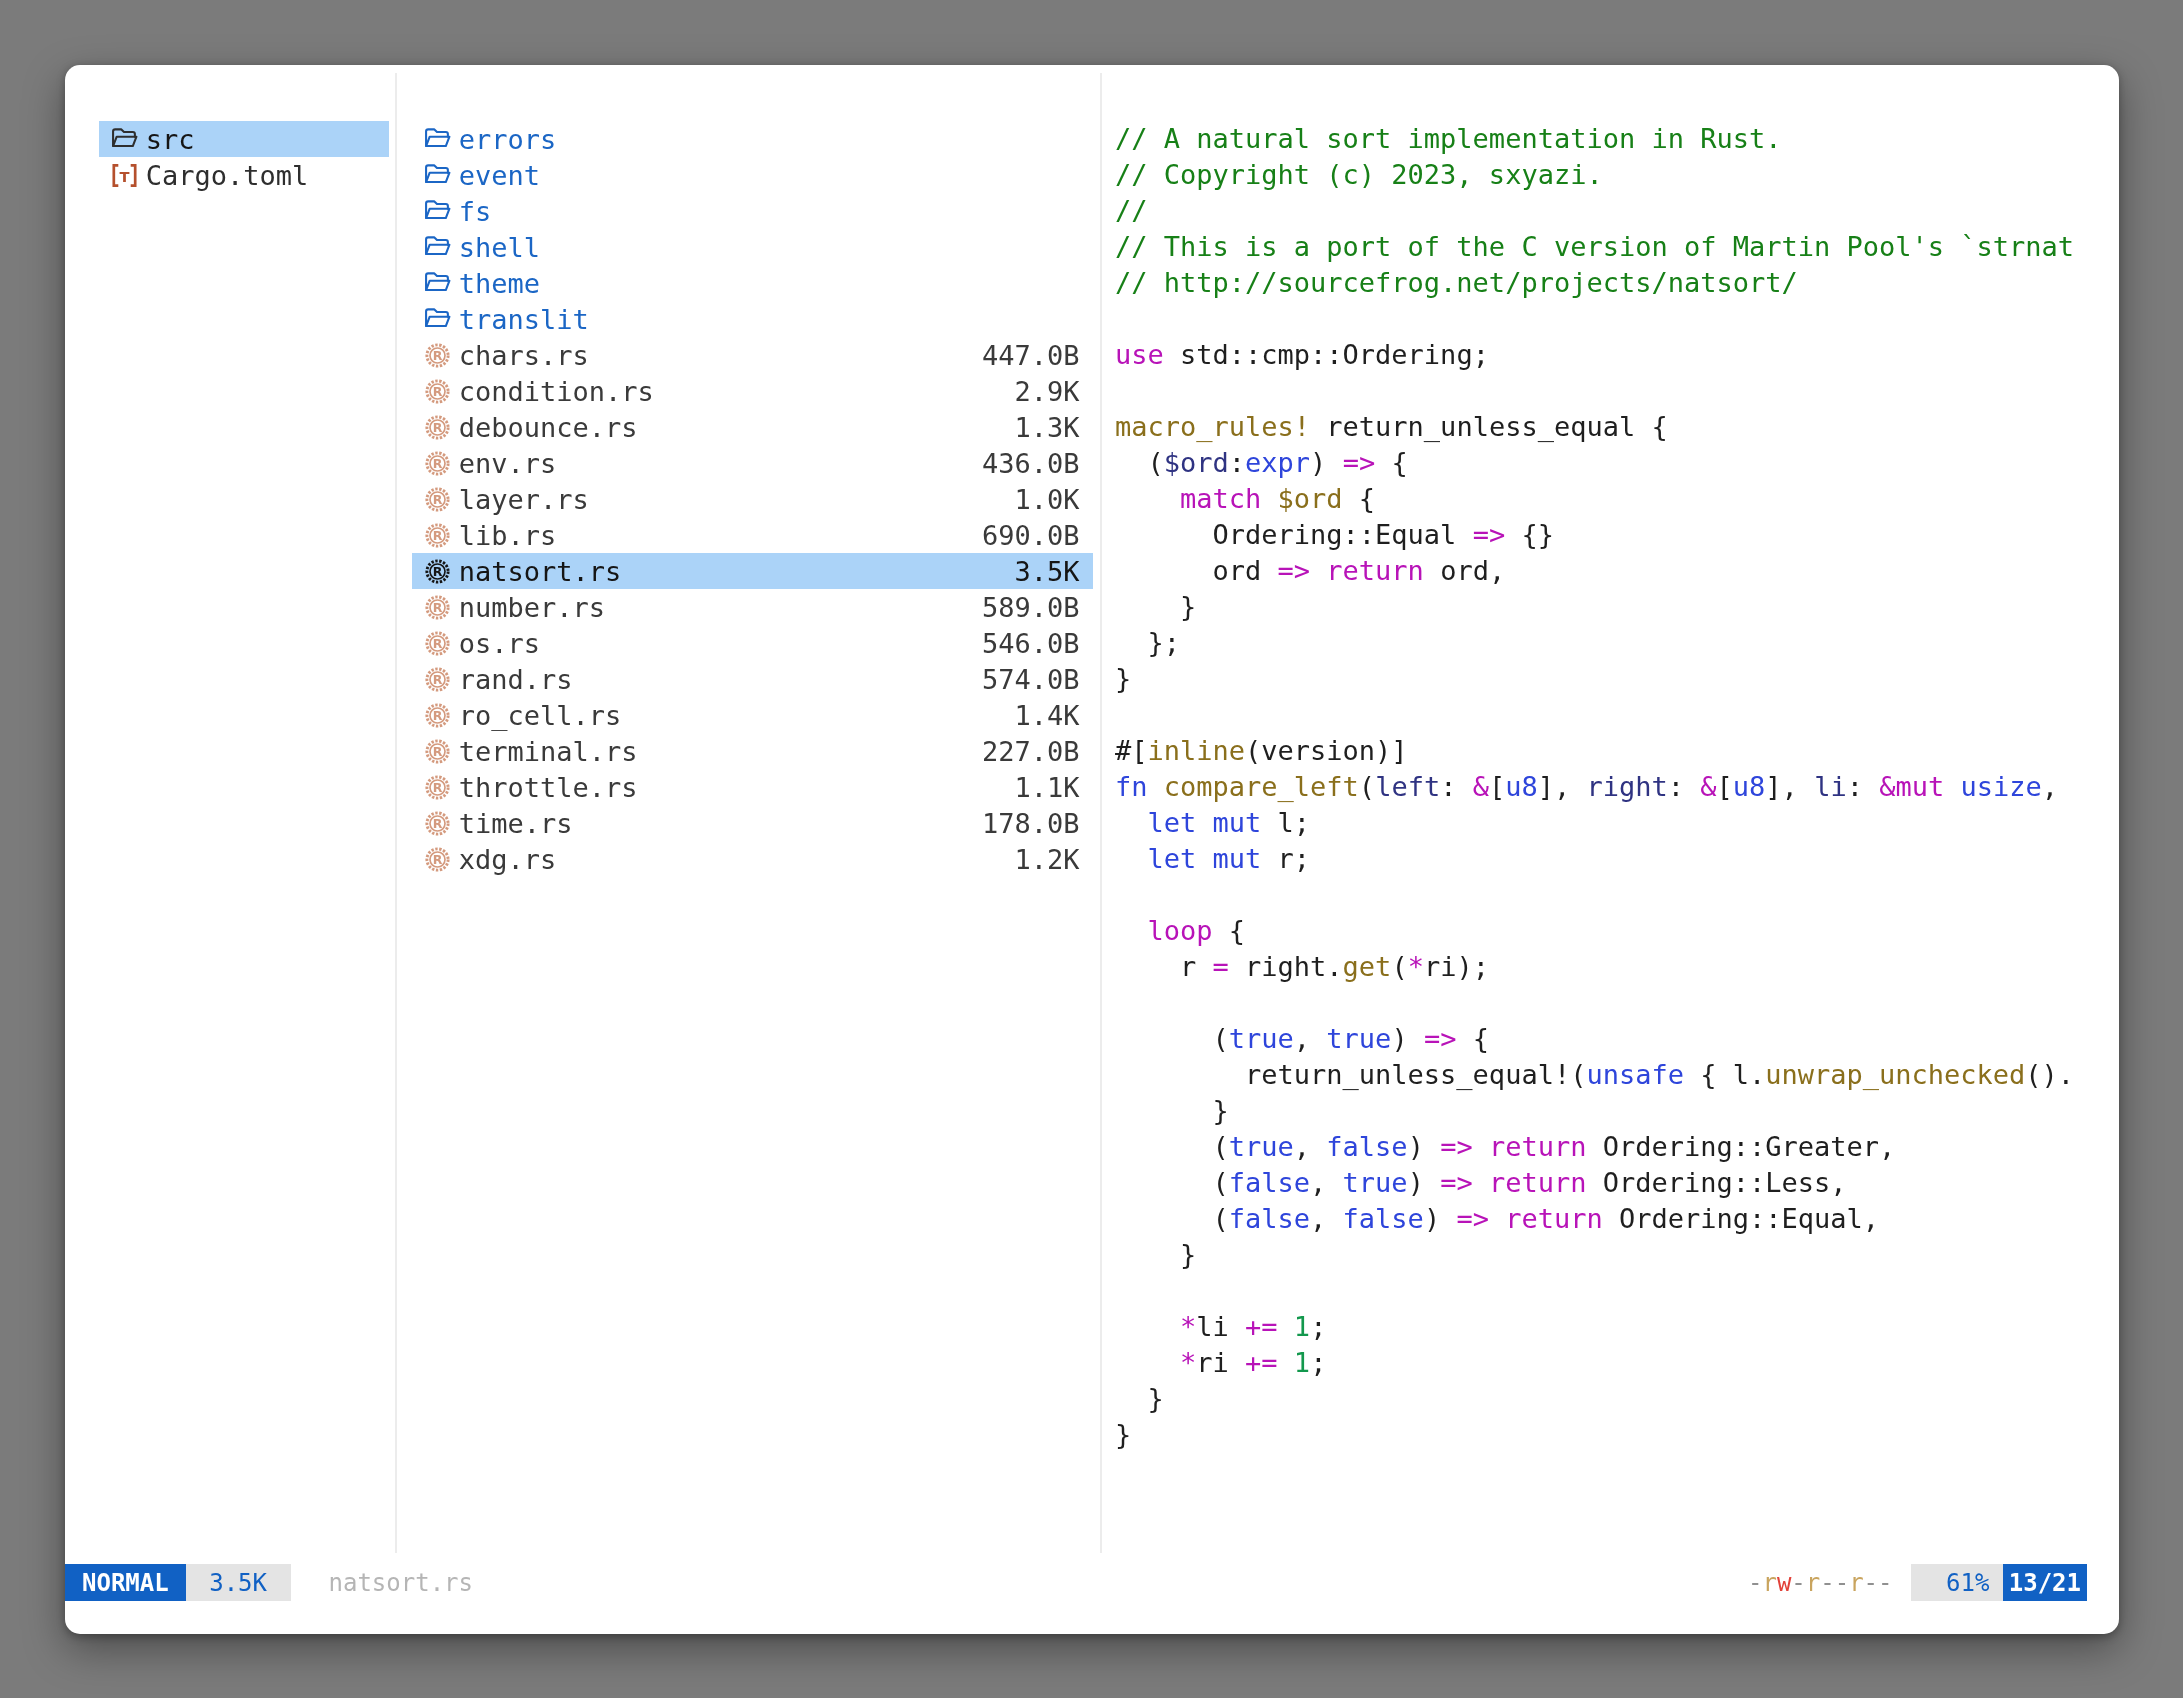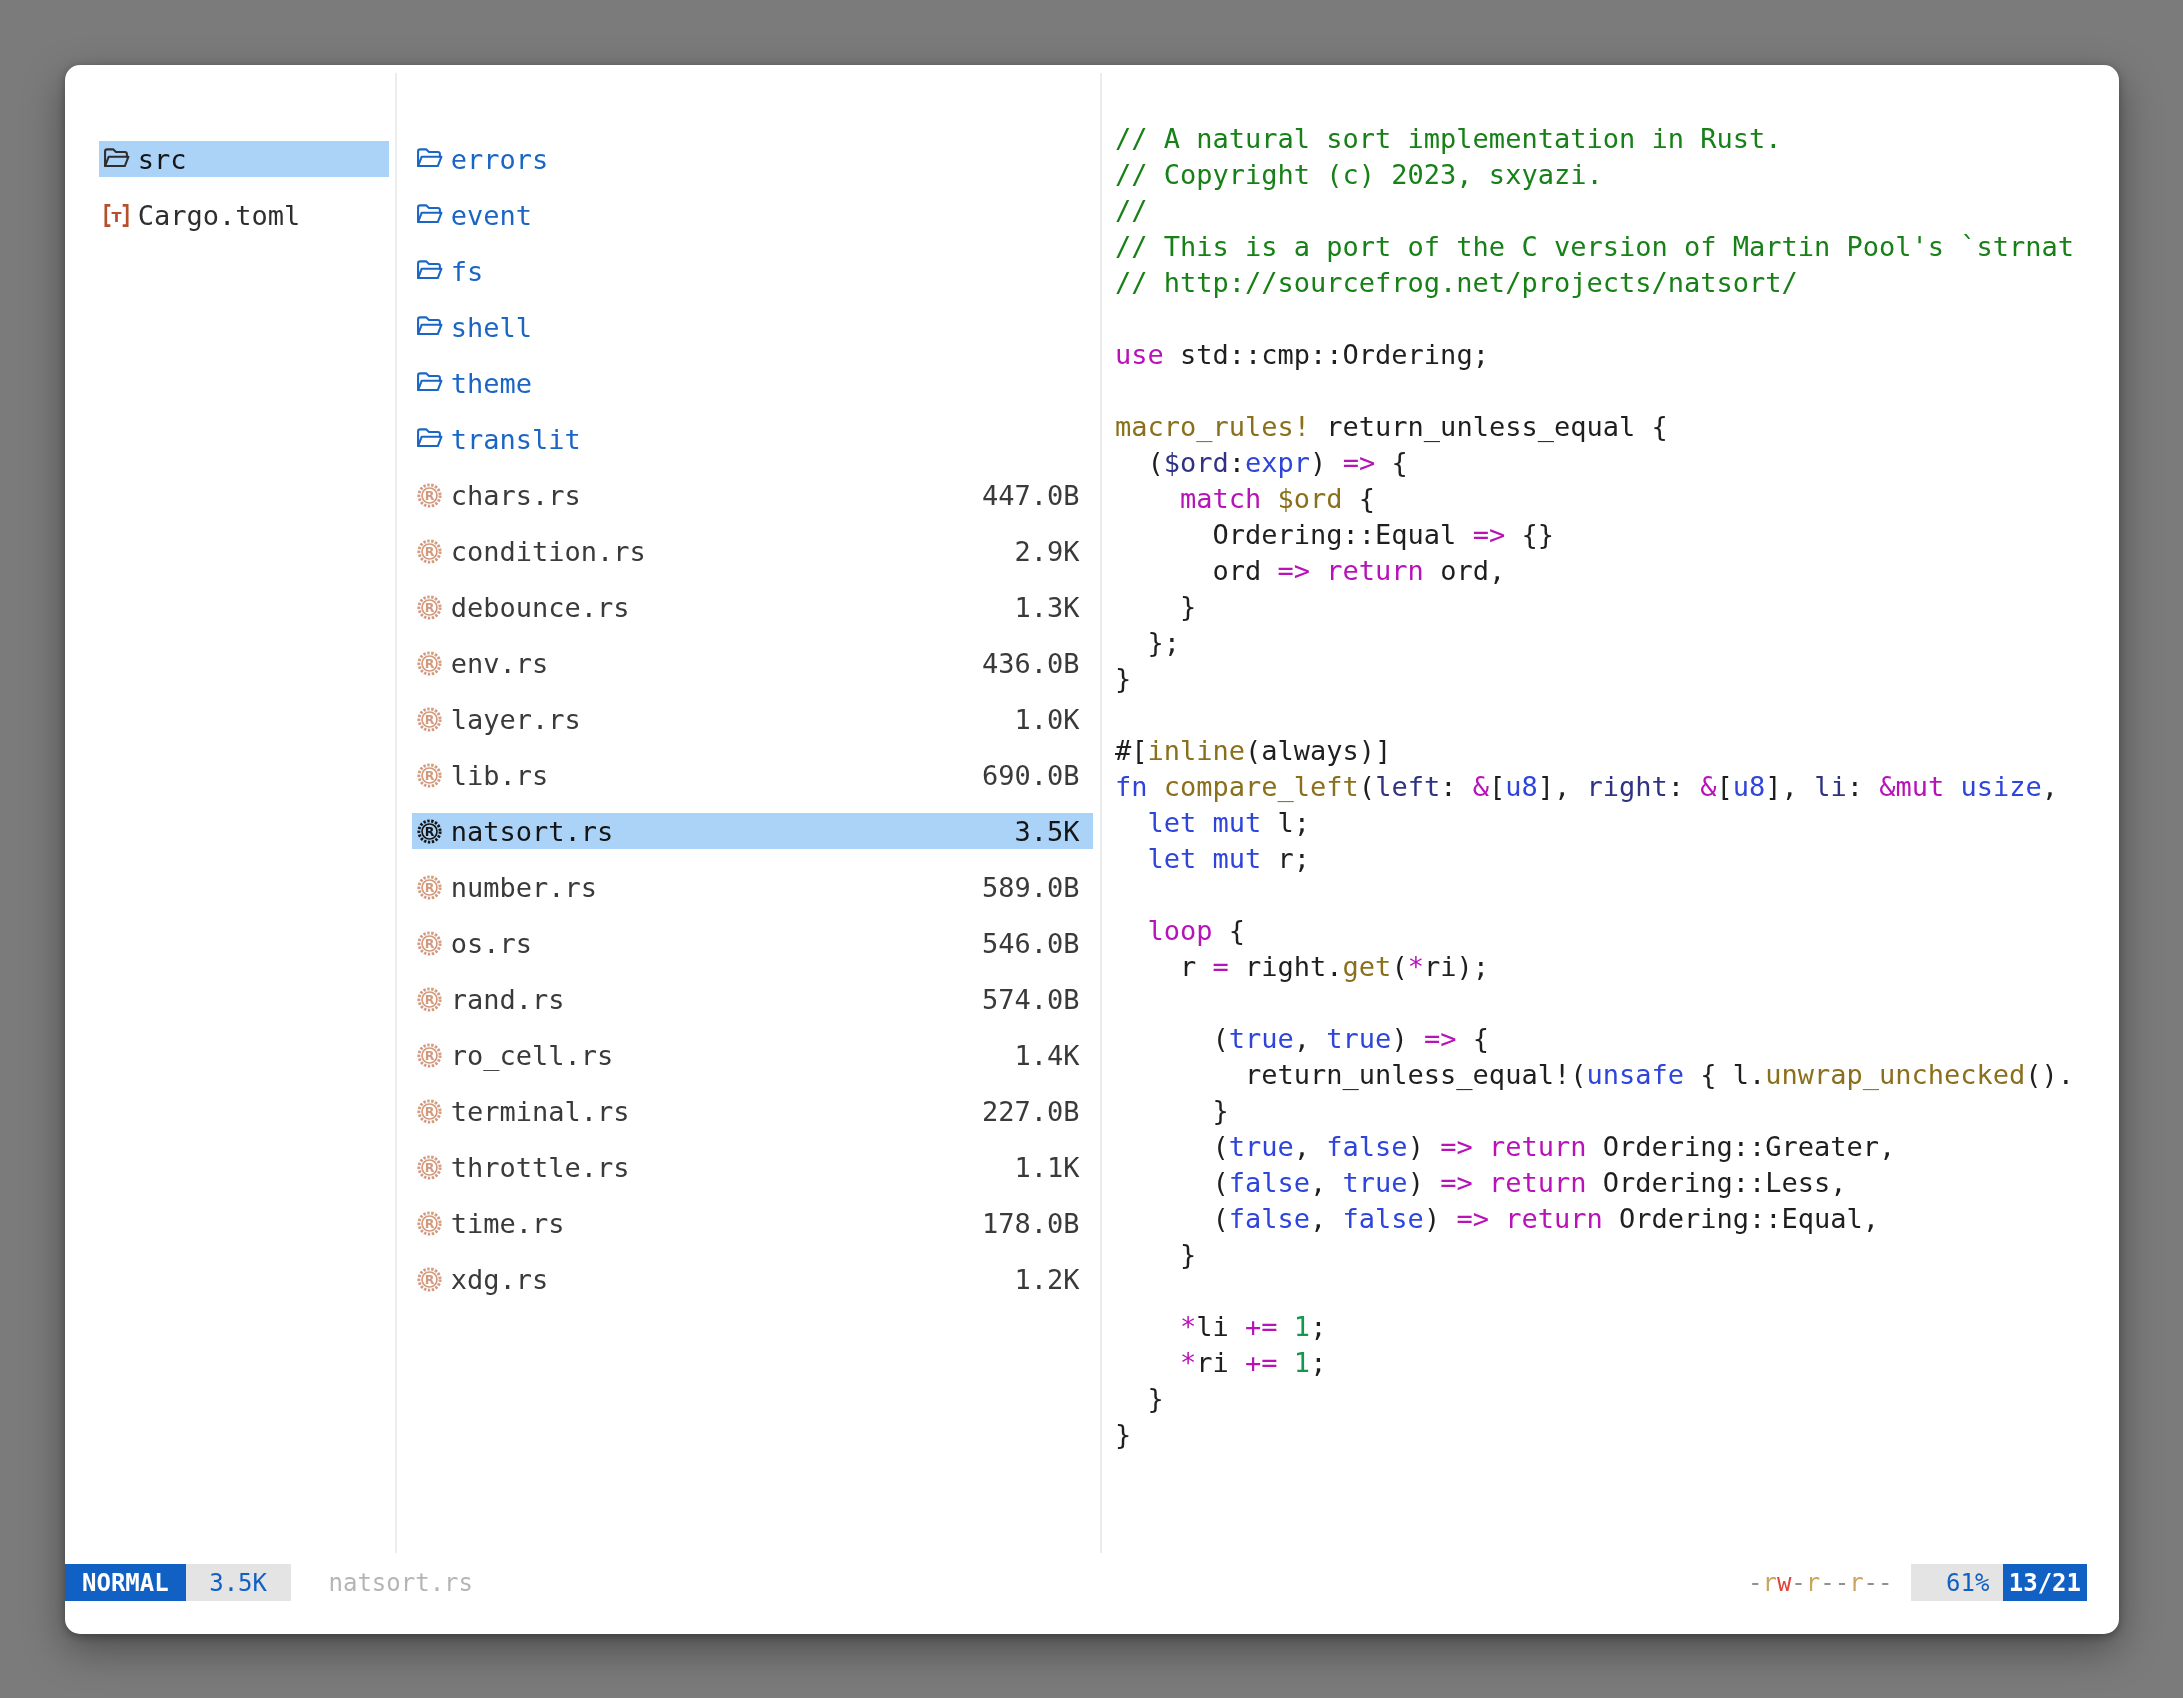--- a/index.html
+++ b/index.html
@@ -15,22 +15,22 @@
   }
   .pane-divider { position:absolute; top:8.4px; width:1.7px; height:1480px; background:var(--divider,#ececec); }
   #divider-left  { left:330px; }
   #divider-right { left:1035px; }
 
   .list { position:absolute; top:56px; }
   #parent-list { left:34px;  width:290px; }
   #file-list   { left:347px; width:681px; }
 
   .row {
-    display:flex; align-items:center; height:36px; padding-left:2px;
-    font-size:27px; color:var(--text_dark,#3a3a3a); white-space:pre;margin-top:20px;
+    display:flex; align-items:center; height:36px; padding-left:10px;
+    font-size:27px; color:var(--text_dark,#3a3a3a); white-space:pre;
   }
   .row.selected { background:var(--selected_bg,#abd3f8); }
   .row .icon { width:30px; height:30px; flex:none; display:flex; align-items:center; justify-content:center; margin-right:6.7px; }
   .row .name { overflow:hidden; }
   .row .size { margin-left:auto; padding-right:13.4px; flex:none; }
   .row.dir  { color:var(--folder_blue,#1b66c5); }
   .row.rust .icon { color:var(--rust_icon,#d49a7e); }
   .row.toml .icon { color:var(--toml_icon,#b5502d); }
   .row.selected .icon, .row.selected .name, .row.selected .size { color:#151515; }
   #parent-list .row, #parent-list .row .icon { color:#2e2e2e; }
@@ -282,21 +282,21 @@
       <div class="code-line"> </div>
       <div class="code-line"><span class="tk-f">macro_rules!</span><span class="tk-d"> return_unless_equal {</span></div>
       <div class="code-line"><span class="tk-d">  (</span><span class="tk-n">$ord</span><span class="tk-d">:</span><span class="tk-b">expr</span><span class="tk-d">) </span><span class="tk-k">=&gt;</span><span class="tk-d"> {</span></div>
       <div class="code-line"><span class="tk-d">    </span><span class="tk-k">match</span><span class="tk-d"> </span><span class="tk-f">$ord</span><span class="tk-d"> {</span></div>
       <div class="code-line"><span class="tk-d">      Ordering::Equal </span><span class="tk-k">=&gt;</span><span class="tk-d"> {}</span></div>
       <div class="code-line"><span class="tk-d">      ord </span><span class="tk-k">=&gt;</span><span class="tk-d"> </span><span class="tk-k">return</span><span class="tk-d"> ord,</span></div>
       <div class="code-line"><span class="tk-d">    }</span></div>
       <div class="code-line"><span class="tk-d">  };</span></div>
       <div class="code-line"><span class="tk-d">}</span></div>
       <div class="code-line"> </div>
-      <div class="code-line"><span class="tk-d">#[</span><span class="tk-f">inline</span><span class="tk-d">(always)]</span></div>
+      <div class="code-line"><span class="tk-d">#[</span><span class="tk-f">inline</span><span class="tk-d">(version)]</span></div>
       <div class="code-line"><span class="tk-b">fn</span><span class="tk-d"> </span><span class="tk-f">compare_left</span><span class="tk-d">(</span><span class="tk-n">left</span><span class="tk-d">: </span><span class="tk-k">&amp;</span><span class="tk-d">[</span><span class="tk-b">u8</span><span class="tk-d">], </span><span class="tk-n">right</span><span class="tk-d">: </span><span class="tk-k">&amp;</span><span class="tk-d">[</span><span class="tk-b">u8</span><span class="tk-d">], </span><span class="tk-n">li</span><span class="tk-d">: </span><span class="tk-k">&amp;mut</span><span class="tk-d"> </span><span class="tk-b">usize</span><span class="tk-d">,</span></div>
       <div class="code-line"><span class="tk-d">  </span><span class="tk-b">let</span><span class="tk-d"> </span><span class="tk-b">mut</span><span class="tk-d"> l;</span></div>
       <div class="code-line"><span class="tk-d">  </span><span class="tk-b">let</span><span class="tk-d"> </span><span class="tk-b">mut</span><span class="tk-d"> r;</span></div>
       <div class="code-line"> </div>
       <div class="code-line"><span class="tk-d">  </span><span class="tk-k">loop</span><span class="tk-d"> {</span></div>
       <div class="code-line"><span class="tk-d">    r </span><span class="tk-k">=</span><span class="tk-d"> right.</span><span class="tk-f">get</span><span class="tk-d">(</span><span class="tk-k">*</span><span class="tk-d">ri);</span></div>
       <div class="code-line"> </div>
       <div class="code-line"><span class="tk-d">      (</span><span class="tk-b">true</span><span class="tk-d">, </span><span class="tk-b">true</span><span class="tk-d">) </span><span class="tk-k">=&gt;</span><span class="tk-d"> {</span></div>
       <div class="code-line"><span class="tk-d">        return_unless_equal!(</span><span class="tk-b">unsafe</span><span class="tk-d"> { l.</span><span class="tk-f">unwrap_unchecked</span><span class="tk-d">().</span></div>
       <div class="code-line"><span class="tk-d">      }</span></div>

